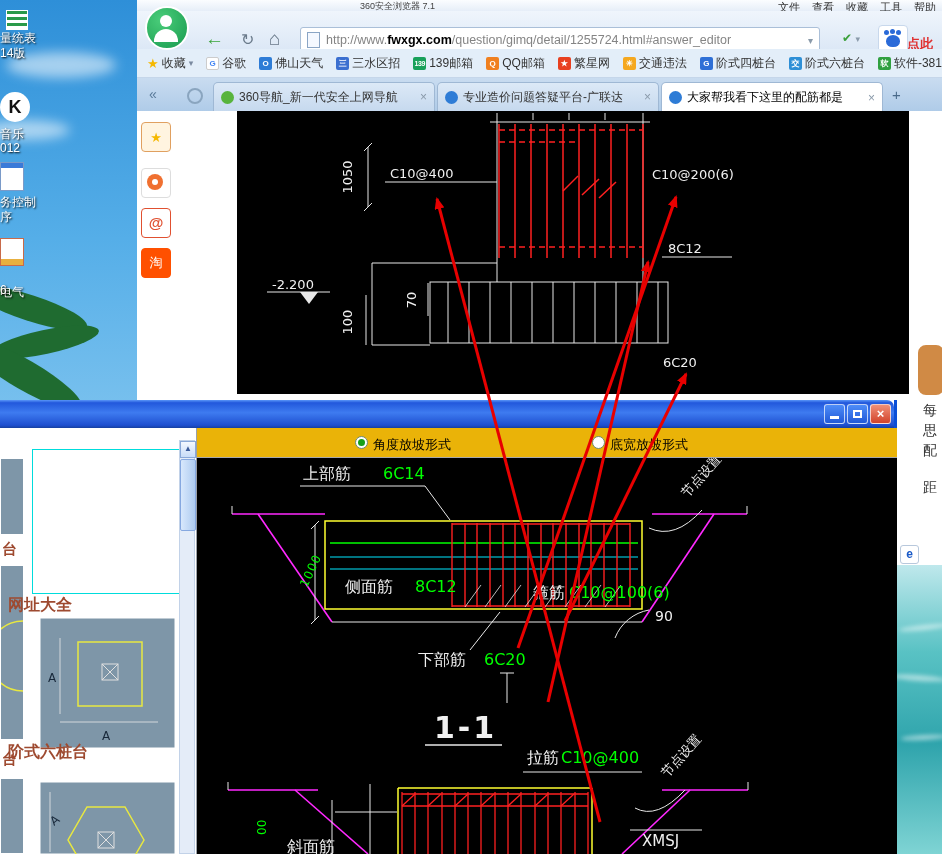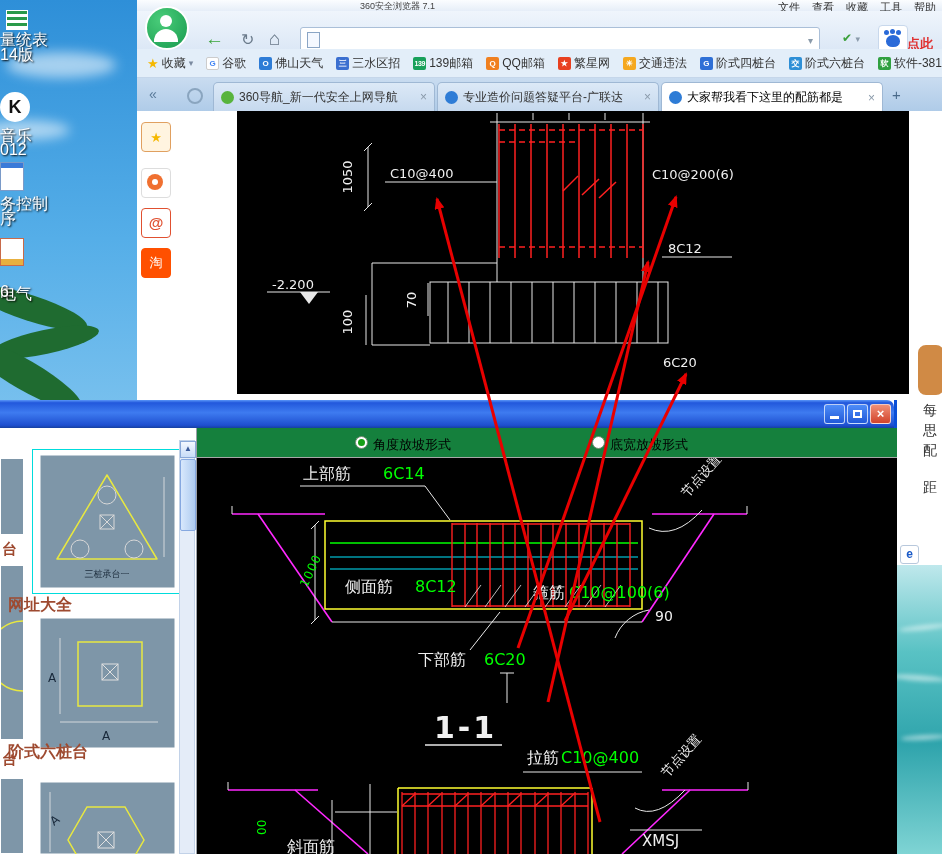--- a/index.html
+++ b/index.html
@@ -6,21 +6,21 @@
   #screen{position:relative;width:942px;height:854px;overflow:hidden;
     font-family:"Liberation Sans",sans-serif;background:#6FA8DC;}
   .abs{position:absolute;}
   .nw{white-space:nowrap;}
 
   
   #desktop{left:0;top:0;width:137px;height:854px;
     background:linear-gradient(180deg,#2E8FD8 0%,#55AEE8 28%,#7FC4EF 52%,#A8D8F2 72%,#8FC0E0 100%);}
   .cloud{position:absolute;background:#fff;opacity:.55;border-radius:50%;filter:blur(6px);}
   .palm{position:absolute;background:#1F6B30;border-radius:50%;}
-  .dlabel{position:absolute;color:#fff;font-size:16px;text-shadow:1px 1px 2px #000;width:56px;}
+  .dlabel{position:absolute;color:#fff;font-size:12px;text-shadow:1px 1px 2px #000;width:56px;}
   .dicon{position:absolute;}
 
   
   #browser{left:137px;top:0;width:805px;height:565px;background:#fff;z-index:10;}
   #titlebar{position:absolute;left:0;top:0;width:100%;height:11px;overflow:hidden;
     background:linear-gradient(180deg,#FBFDFF,#E6EEF8);border-bottom:1px solid #D0DCEC;
     font-size:9px;color:#444;}
   #titlebar .menu{position:absolute;right:6px;top:0;display:flex;gap:12px;font-size:11px;color:#333;}
   #toolbar{position:absolute;left:0;top:11px;width:100%;height:38px;
     background:linear-gradient(180deg,#EFF5FC,#DCE8F6);border-bottom:1px solid #C8D8EC;}
@@ -90,21 +90,21 @@
   .tilehdr{position:absolute;left:8px;width:130px;font-size:16px;font-weight:bold;color:#9E4A30;
     font-family:"Liberation Serif",serif;}
   .fraghdr{position:absolute;left:2px;font-size:15px;font-weight:bold;color:#9E4A30;font-family:"Liberation Serif",serif;}
   #selbox{position:absolute;left:32px;top:21px;width:150px;height:143px;border:1.5px solid #00DCDC;}
   #vscroll{position:absolute;left:179px;top:12px;width:16px;height:414px;background:#E4ECF8;border:1px solid #C2D2E8;box-sizing:border-box;}
   #vscroll .up{position:absolute;left:0;top:0;width:14px;height:15px;background:linear-gradient(180deg,#F4F8FF,#C8DCF8);
     border:1px solid #8AA8D8;font-size:8px;color:#3A5A9A;text-align:center;line-height:14px;}
   #vscroll .thumb{position:absolute;left:0;top:18px;width:14px;height:70px;border:1px solid #86A8E0;border-radius:2px;
     background:linear-gradient(90deg,#D8E8FC,#AECBF0);}
   #dlgmain{position:absolute;left:197px;top:28px;width:700px;height:426px;}
-  #radiorow{position:absolute;left:0;top:0;width:100%;height:30px;background:#15803d;border-bottom:1px solid #A8A8A8;box-sizing:border-box;}
+  #radiorow{position:absolute;left:0;top:0;width:100%;height:30px;background:#eab308;border-bottom:1px solid #A8A8A8;box-sizing:border-box;}
   .radio{position:absolute;top:8px;width:13px;height:13px;border-radius:50%;border:1px solid #708A70;background:#fff;box-sizing:border-box;}
   .radio.sel::after{content:"";display:block;width:7px;height:7px;margin:2px;border-radius:50%;background:#18A018;}
   .radiolbl{position:absolute;top:8px;font-size:13px;color:#000;}
   svg text{font-family:"DejaVu Sans","Liberation Sans",sans-serif;}
 
   
   #seastrip{left:897px;top:565px;width:45px;height:289px;z-index:5;
     background:linear-gradient(180deg,#BFE8EC 0%,#59C2C4 30%,#2FA4AC 62%,#7FD4D4 100%);}
   .wave{position:absolute;background:#fff;opacity:.5;border-radius:50%;filter:blur(2px);}
 </style>
@@ -155,20 +155,23 @@
         <span>帮助</span>
       </div>
     </div>
 
     <div id="toolbar">
       <span class="navglyph" style="left:68px;color:#3BA53B;font-weight:bold;">←</span>
       <span class="navglyph" style="left:104px;font-size:16px;top:19px;">↻</span>
       <span class="navglyph" style="left:132px;">⌂</span>
       <div id="addressbar">
         <div class="pageicon"></div>
+        <div class="url">
+          <span class="urlgray">http://www.</span><span class="urlbold">fwxgx.com</span><span class="urlgray">/question/gimq/detail/1255724.html#answer_editor</span>
+        </div>
         <span class="chev">▾</span>
       </div>
       <span id="checkctl"><span>✔</span> <span class="chev">▾</span></span>
       <div id="baiduchip">
           <div class="paw"></div>
         </div>
       <div id="promo">点此必</div>
     </div>
     <div id="avatar">
         <div class="head"></div>
@@ -344,36 +347,20 @@
       <div class="slate abs" style="left:0;top:137px;width:24px;height:175px;">
         <svg width="24" height="175">
             <path d="M22,55 A34 34 0 0 0 22,125" stroke="#E8E840" stroke-width="1.5" fill="none"></path>
           </svg>
       </div>
       <div class="fraghdr" style="top:322px;">台</div>
       <div class="slate abs" style="left:0;top:350px;width:24px;height:76px;"></div>
 
       <div id="selbox"></div>
 
-      <div class="abs" style="left:40px;top:27px;">
-        <svg width="135" height="133">
-          <rect width="135" height="133" fill="#7E96A8" stroke="#fff"></rect>
-          <polygon points="67,20 17,104 117,104" fill="none" stroke="#E8E840" stroke-width="1.5" stroke-linejoin="round"></polygon>
-          <g fill="none" stroke="#D8D8D8">
-            <circle cx="67" cy="40" r="9"></circle>
-              <circle cx="40" cy="94" r="9"></circle>
-              <circle cx="94" cy="94" r="9"></circle>
-            <rect x="60" y="60" width="14" height="14"></rect>
-            <line x1="60" y1="60" x2="74" y2="74"></line>
-              <line x1="74" y1="60" x2="60" y2="74"></line>
-          </g>
-          <line x1="124" y1="22" x2="124" y2="102" stroke="#E8E8E8" stroke-width="0.8"></line>
-          <text x="67" y="122" text-anchor="middle" font-size="9" fill="#1A2A3A">三桩承台一</text>
-        </svg>
-      </div>
 
       <div class="tilehdr" style="top:167px;">网址大全</div>
       <div class="abs" style="left:40px;top:190px;">
         <svg width="135" height="130">
           <rect width="135" height="130" fill="#7E96A8" stroke="#fff"></rect>
           <rect x="38" y="24" width="64" height="64" fill="none" stroke="#E8E840" stroke-width="1.5"></rect>
           <g fill="none" stroke="#E0E0E0">
             <rect x="62" y="46" width="16" height="16"></rect>
             <line x1="62" y1="46" x2="78" y2="62"></line>
               <line x1="78" y1="46" x2="62" y2="62"></line>

